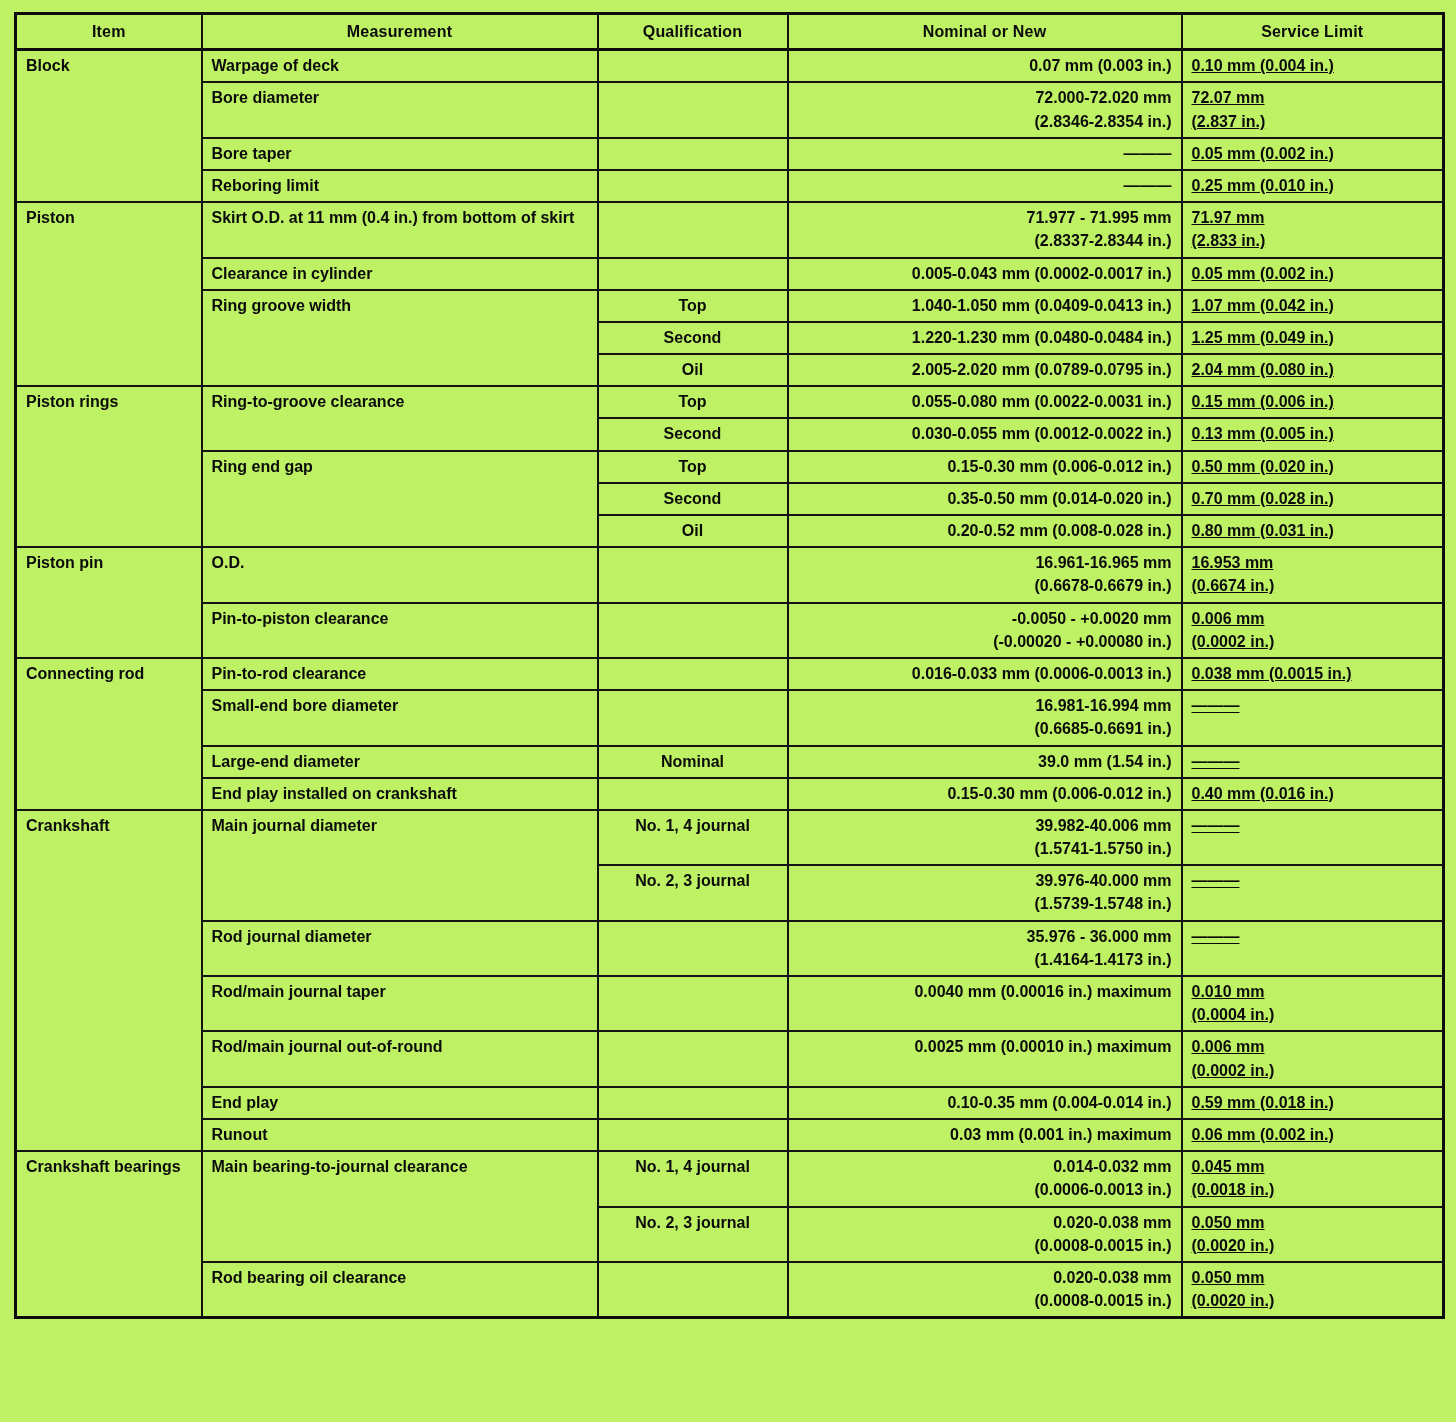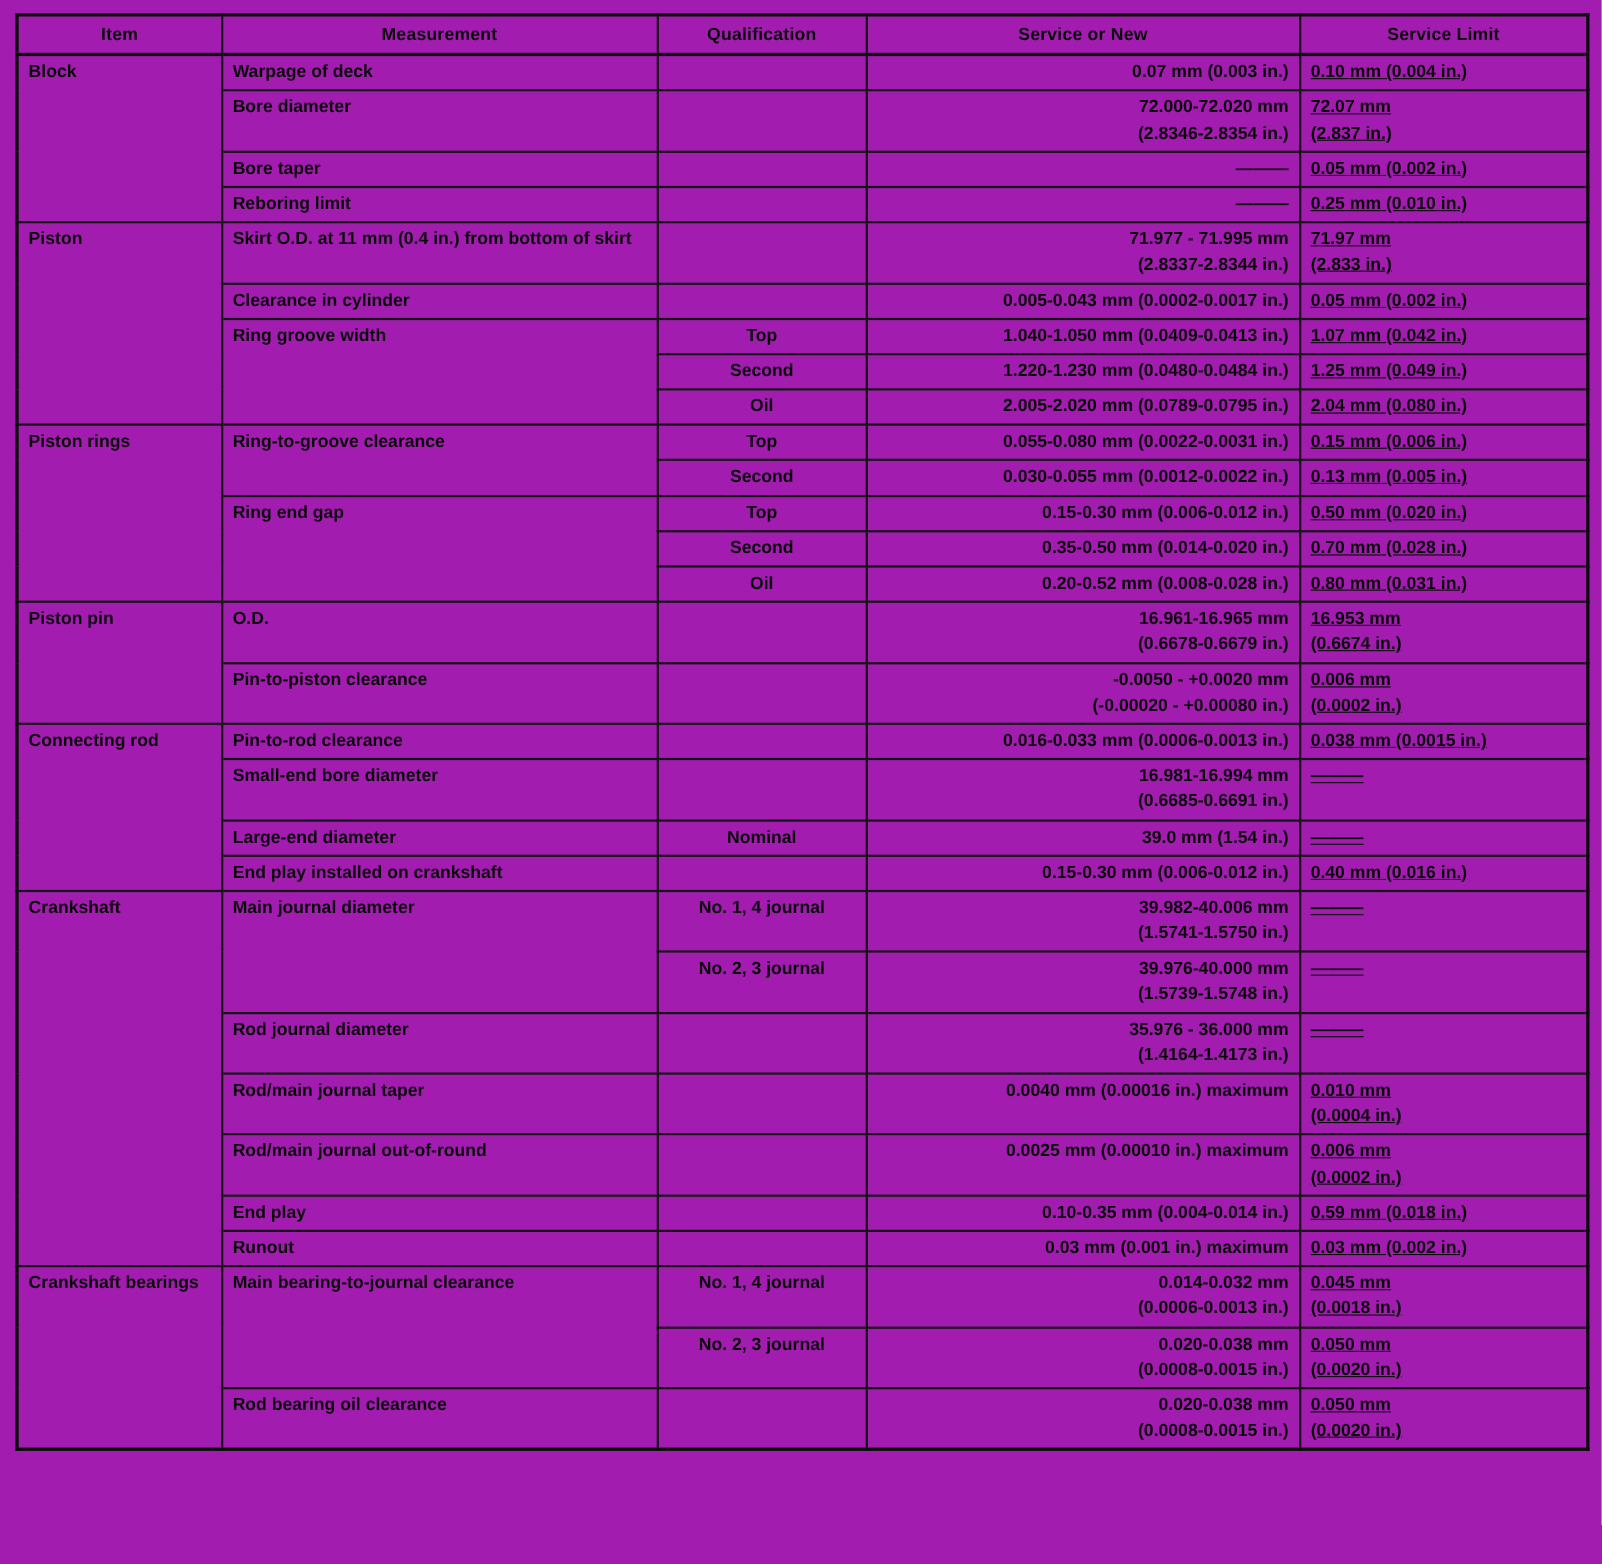--- a/index.html
+++ b/index.html
@@ -6,21 +6,21 @@
     margin: 0;
     padding: 0;
     background: #ffffff;
     font-family: "Liberation Sans", sans-serif;
   }
   .page {
     width: 1456px;
     min-height: 1422px;
     box-sizing: border-box;
     padding: 12px 14px;
-    background: #a21caf;
+    background: #bef264;
   }
   table.spec {
     border-collapse: collapse;
     width: 1428px;
     table-layout: fixed;
     color: #0b0b0b;
     font-weight: 700;
     font-size: 16px;
     line-height: 1.45;
   }
@@ -58,21 +58,21 @@
       <col style="width:396px">
       <col style="width:190px">
       <col style="width:394px">
       <col style="width:262px">
     </colgroup>
     <thead>
       <tr>
         <th>Item</th>
         <th>Measurement</th>
         <th>Qualification</th>
-        <th>Service or New</th>
+        <th>Nominal or New</th>
         <th>Service Limit</th>
       </tr>
     </thead>
     <tbody id="spec-tbody">
         <tr>
           <td class="col-item" rowspan="4">
             <div>Block</div>
           </td>
           <td class="col-measure">
             <div>Warpage of deck</div>
@@ -420,21 +420,21 @@
         </tr>
         <tr>
           <td class="col-measure">
             <div>Runout</div>
           </td>
           <td class="col-qual"></td>
           <td class="col-standard">
             <div>0.03 mm (0.001 in.) maximum</div>
           </td>
           <td class="col-service">
-            <div>0.03 mm (0.002 in.)</div>
+            <div>0.06 mm (0.002 in.)</div>
           </td>
         </tr>
         <tr>
           <td class="col-item" rowspan="3">
             <div>Crankshaft bearings</div>
           </td>
           <td class="col-measure" rowspan="2">
             <div>Main bearing-to-journal clearance</div>
           </td>
           <td class="col-qual">

